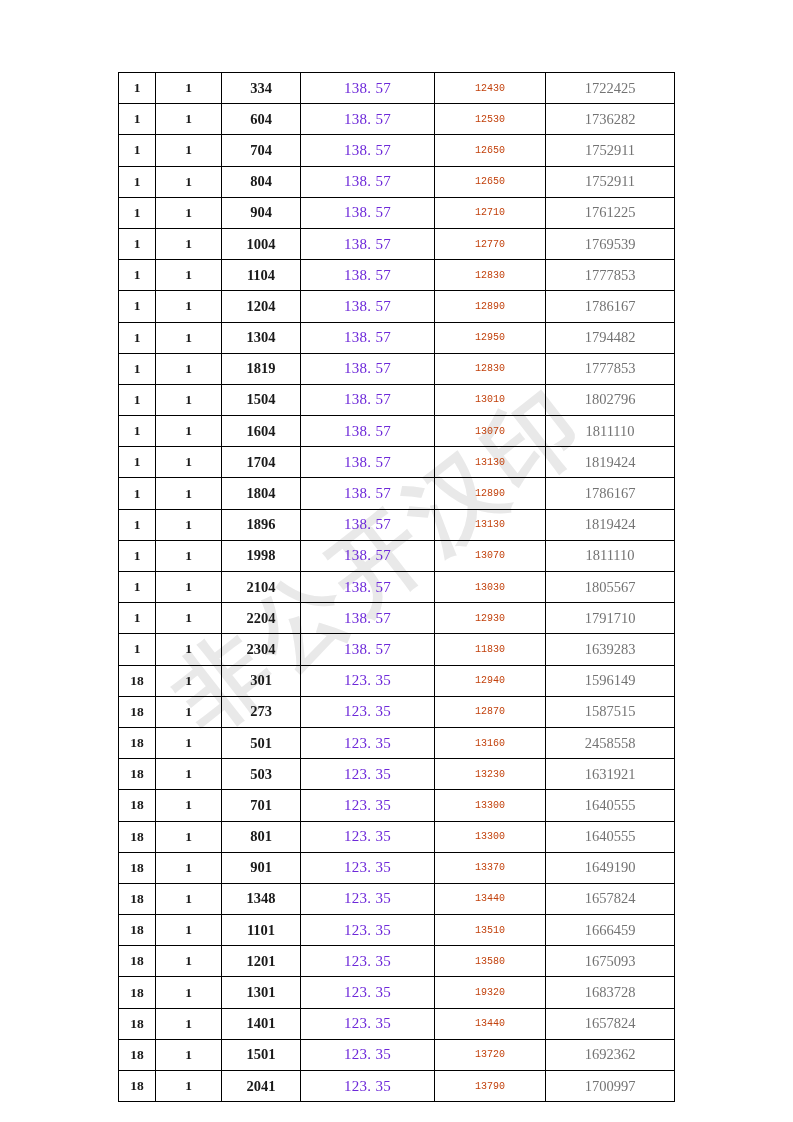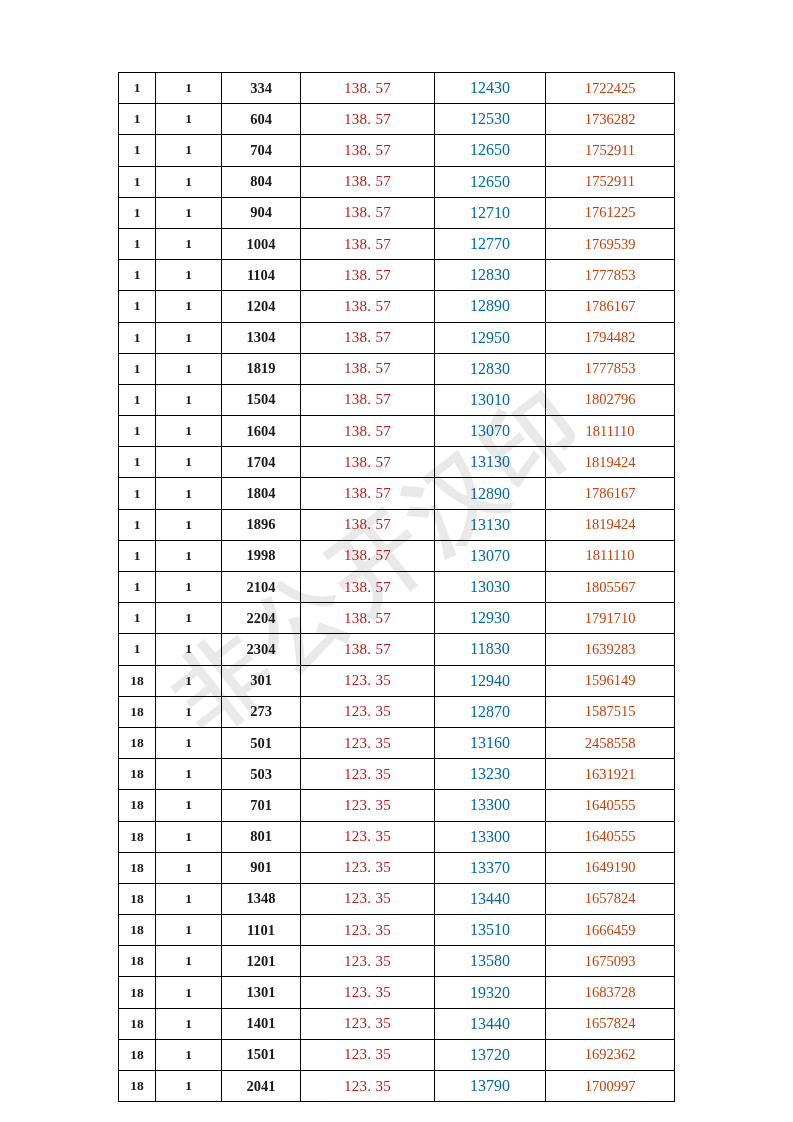--- a/index.html
+++ b/index.html
@@ -89,37 +89,37 @@
   td.c3 {
     font-family: "Liberation Serif", "DejaVu Serif", serif;
     font-weight: 700;
     font-size: 14.5px;
     color: #1a1a1a;
   }
   td.c4 {
     font-family: "Liberation Serif", "DejaVu Serif", serif;
     font-weight: 400;
     font-size: 15px;
-    color: #b91c1c;
+    color: #6d28d9;
     letter-spacing: 0.3px;
   }
   td.c5 {
-    font-family: Liberation Serif, serif;
+    font-family: Liberation Mono, monospace;
     font-weight: 400;
-    font-size: 16px;
-    color: #0369a1;
+    font-size: 10px;
+    color: #c2410c;
     vertical-align: bottom;
     padding-bottom: 1px;
     padding-left: 18px;
   }
   td.c6 {
     font-family: "Liberation Serif", "DejaVu Serif", serif;
     font-weight: 400;
     font-size: 14.5px;
-    color: #c2410c;
+    color: #737373;
   }
 </style>
 </head>
 <body>
 
 <div id="page">
 
   <div id="watermark">
     <span class="wm-text">非公开汉印</span>
   </div>

